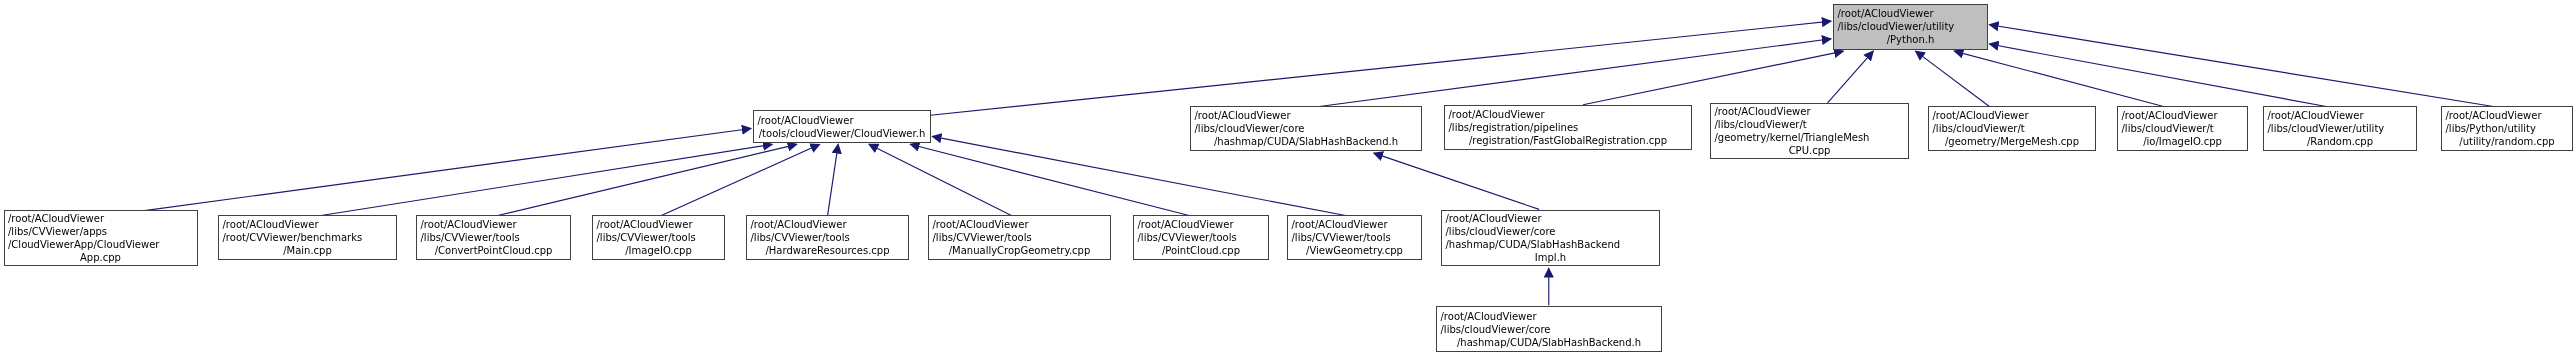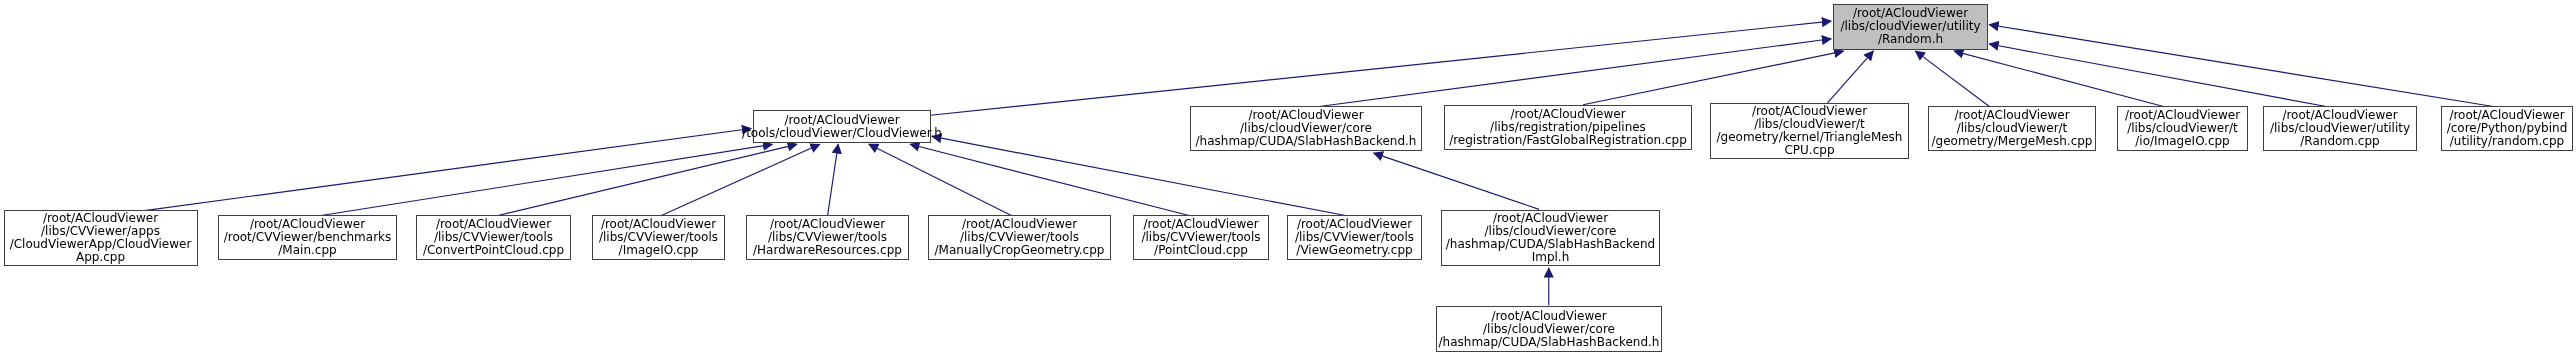--- a/index.html
+++ b/index.html
@@ -20,28 +20,27 @@
     stroke: #191970;
     stroke-width: 1.3;
     fill: none;
   }
   .node {
     position: absolute;
     box-sizing: border-box;
     background: #ffffff;
     border: 0.9px solid #404040;
     color: #000000;
-    font-size: 12px;
+    font-size: 10px;
     line-height: 13px;
     padding: 1.8px 3.5px;
     display: flex;
     flex-direction: column;
     justify-content: center;
     cursor: pointer;
-    align-items: center;
   }
   .node .line {
     text-align: left;
     white-space: nowrap;
   }
   .node .line:last-child {
     text-align: center;
   }
   .node.highlighted {
     background: #bfbfbf;
@@ -73,21 +72,21 @@
       <line x1="941" y1="245" x2="953" y2="164" marker-end="url(#arrow)"></line>
       <line x1="1150" y1="245" x2="988" y2="164" marker-end="url(#arrow)"></line>
       <line x1="1352" y1="245" x2="1035" y2="164" marker-end="url(#arrow)"></line>
       <line x1="1530" y1="245" x2="1060" y2="155" marker-end="url(#arrow)"></line>
       <line x1="1750" y1="238" x2="1562" y2="174" marker-end="url(#arrow)"></line>
       <line x1="1761" y1="347" x2="1761" y2="305" marker-end="url(#arrow)"></line>
     </svg>
 <div class="node highlighted" style="left: 1833px; top: 3.5px; width: 155px; height: 46px;">
       <div class="line">/root/ACloudViewer</div>
       <div class="line">/libs/cloudViewer/utility</div>
-      <div class="line">/Random.h</div>
+      <div class="line">/Python.h</div>
     </div>
     <div class="node" style="left: 753px; top: 110px; width: 178px; height: 33px;">
       <div class="line">/root/ACloudViewer</div>
       <div class="line">/tools/cloudViewer/CloudViewer.h</div>
     </div>
     <div class="node" style="left: 1190px; top: 106px; width: 232px; height: 45px;">
       <div class="line">/root/ACloudViewer</div>
       <div class="line">/libs/cloudViewer/core</div>
       <div class="line">/hashmap/CUDA/SlabHashBackend.h</div>
     </div>
@@ -112,21 +111,21 @@
       <div class="line">/libs/cloudViewer/t</div>
       <div class="line">/io/ImageIO.cpp</div>
     </div>
     <div class="node" style="left: 2263px; top: 106px; width: 154px; height: 45px;">
       <div class="line">/root/ACloudViewer</div>
       <div class="line">/libs/cloudViewer/utility</div>
       <div class="line">/Random.cpp</div>
     </div>
     <div class="node" style="left: 2441px; top: 106px; width: 132px; height: 45px;">
       <div class="line">/root/ACloudViewer</div>
-      <div class="line">/core/Python/pybind</div>
+      <div class="line">/libs/Python/utility</div>
       <div class="line">/utility/random.cpp</div>
     </div>
     <div class="node" style="left: 3.5px; top: 210px; width: 194px; height: 56px;">
       <div class="line">/root/ACloudViewer</div>
       <div class="line">/libs/CVViewer/apps</div>
       <div class="line">/CloudViewerApp/CloudViewer</div>
       <div class="line">App.cpp</div>
     </div>
     <div class="node" style="left: 218px; top: 215px; width: 179px; height: 45px;">
       <div class="line">/root/ACloudViewer</div>

